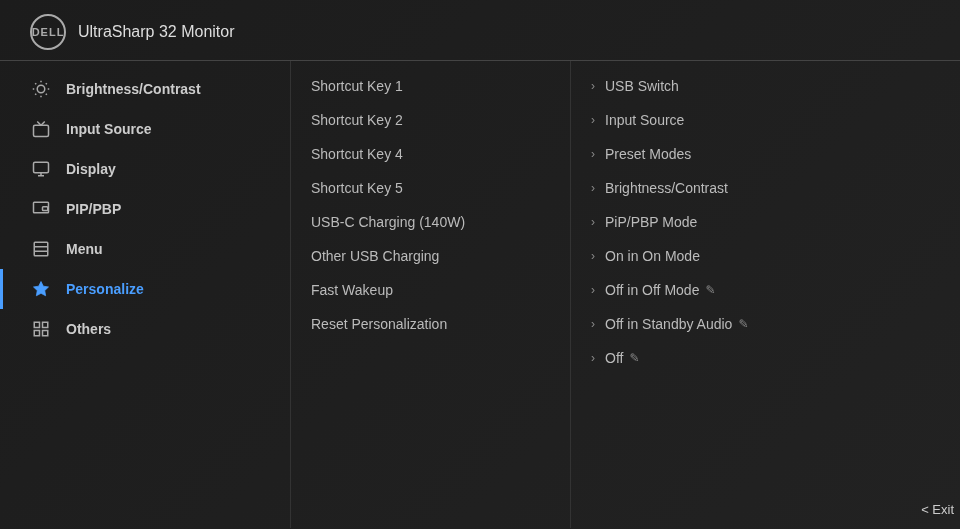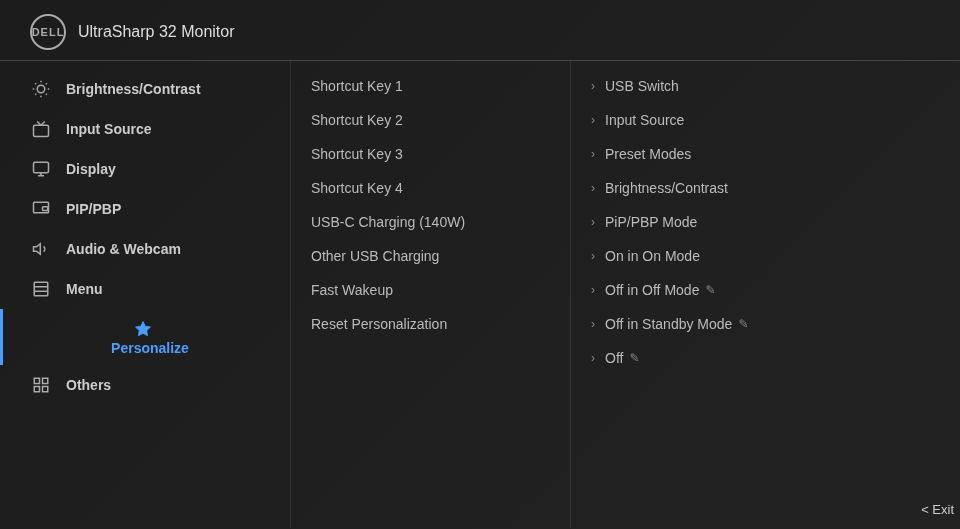--- a/index.html
+++ b/index.html
@@ -203,42 +203,33 @@
         <div class="sidebar-icon">
           <svg width="18" height="18" viewBox="0 0 24 24" fill="none" stroke="currentColor" stroke-width="2">
             <rect x="2" y="3" width="20" height="14" rx="1"></rect>
             <rect x="14" y="9" width="7" height="5" rx="1"></rect>
           </svg>
         </div>
         <span class="sidebar-label">PIP/PBP</span>
       </div>
 
 
-      <div class="sidebar-item">
-        <div class="sidebar-icon">
-          <svg width="18" height="18" viewBox="0 0 24 24" fill="none" stroke="currentColor" stroke-width="2">
-            <polygon points="11 5 6 9 2 9 2 15 6 15 11 19 11 5"></polygon>
-            <path d="M15.54 8.46a5 5 0 0 1 0 7.07"></path>
-          </svg>
-        </div>
-        <span class="sidebar-label">Audio &amp; Webcam</span>
-      </div>
 
       <div class="sidebar-item">
         <div class="sidebar-icon">
           <svg width="18" height="18" viewBox="0 0 24 24" fill="none" stroke="currentColor" stroke-width="2">
             <rect x="3" y="3" width="18" height="18" rx="1"></rect>
             <line x1="3" y1="9" x2="21" y2="9"></line>
             <line x1="3" y1="15" x2="21" y2="15"></line>
           </svg>
         </div>
         <span class="sidebar-label">Menu</span>
       </div>
 
-      <div class="sidebar-item active" style="padding-left: 27px; flex-direction: column;">
+      <div class="sidebar-item active" style="padding-left: 27px;">
         <div class="sidebar-icon" style="color: #4a9eff;">
           <svg width="18" height="18" viewBox="0 0 24 24" fill="#4a9eff" stroke="#4a9eff" stroke-width="1">
             <polygon points="12 2 15.09 8.26 22 9.27 17 14.14 18.18 21.02 12 17.77 5.82 21.02 7 14.14 2 9.27 8.91 8.26 12 2"></polygon>
           </svg>
         </div>
         <span class="sidebar-label" style="color: #4a9eff;">Personalize</span>
       </div>
 
       <div class="sidebar-item">
         <div class="sidebar-icon">
@@ -255,24 +246,24 @@
     </div>
 
     <div class="center-col">
       <div class="center-item">
         <span>Shortcut Key 1</span>
       </div>
       <div class="center-item">
         <span>Shortcut Key 2</span>
       </div>
       <div class="center-item">
-        <span>Shortcut Key 3</span>
-      </div>
-      <div class="center-item">
         <span>Shortcut Key 4</span>
+      </div>
+      <div class="center-item">
+        <span>Shortcut Key 5</span>
       </div>
       <div class="center-item">
         <span>USB-C Charging (140W)</span>
       </div>
       <div class="center-item">
         <span>Other USB Charging</span>
       </div>
       <div class="center-item">
         <span>Fast Wakeup</span>
       </div>
@@ -306,21 +297,21 @@
         <span class="chevron">›</span>
         <span>On in On Mode</span>
       </div>
       <div class="right-item">
         <span class="chevron">›</span>
         <span>Off in Off Mode</span>
         <span class="edit-icon">✎</span>
       </div>
       <div class="right-item">
         <span class="chevron">›</span>
-        <span>Off in Standby Mode</span>
+        <span>Off in Standby Audio</span>
         <span class="edit-icon">✎</span>
       </div>
       <div class="right-item">
         <span class="chevron">›</span>
         <span>Off</span>
         <span class="edit-icon">✎</span>
       </div>
     </div>
   </div>
 

